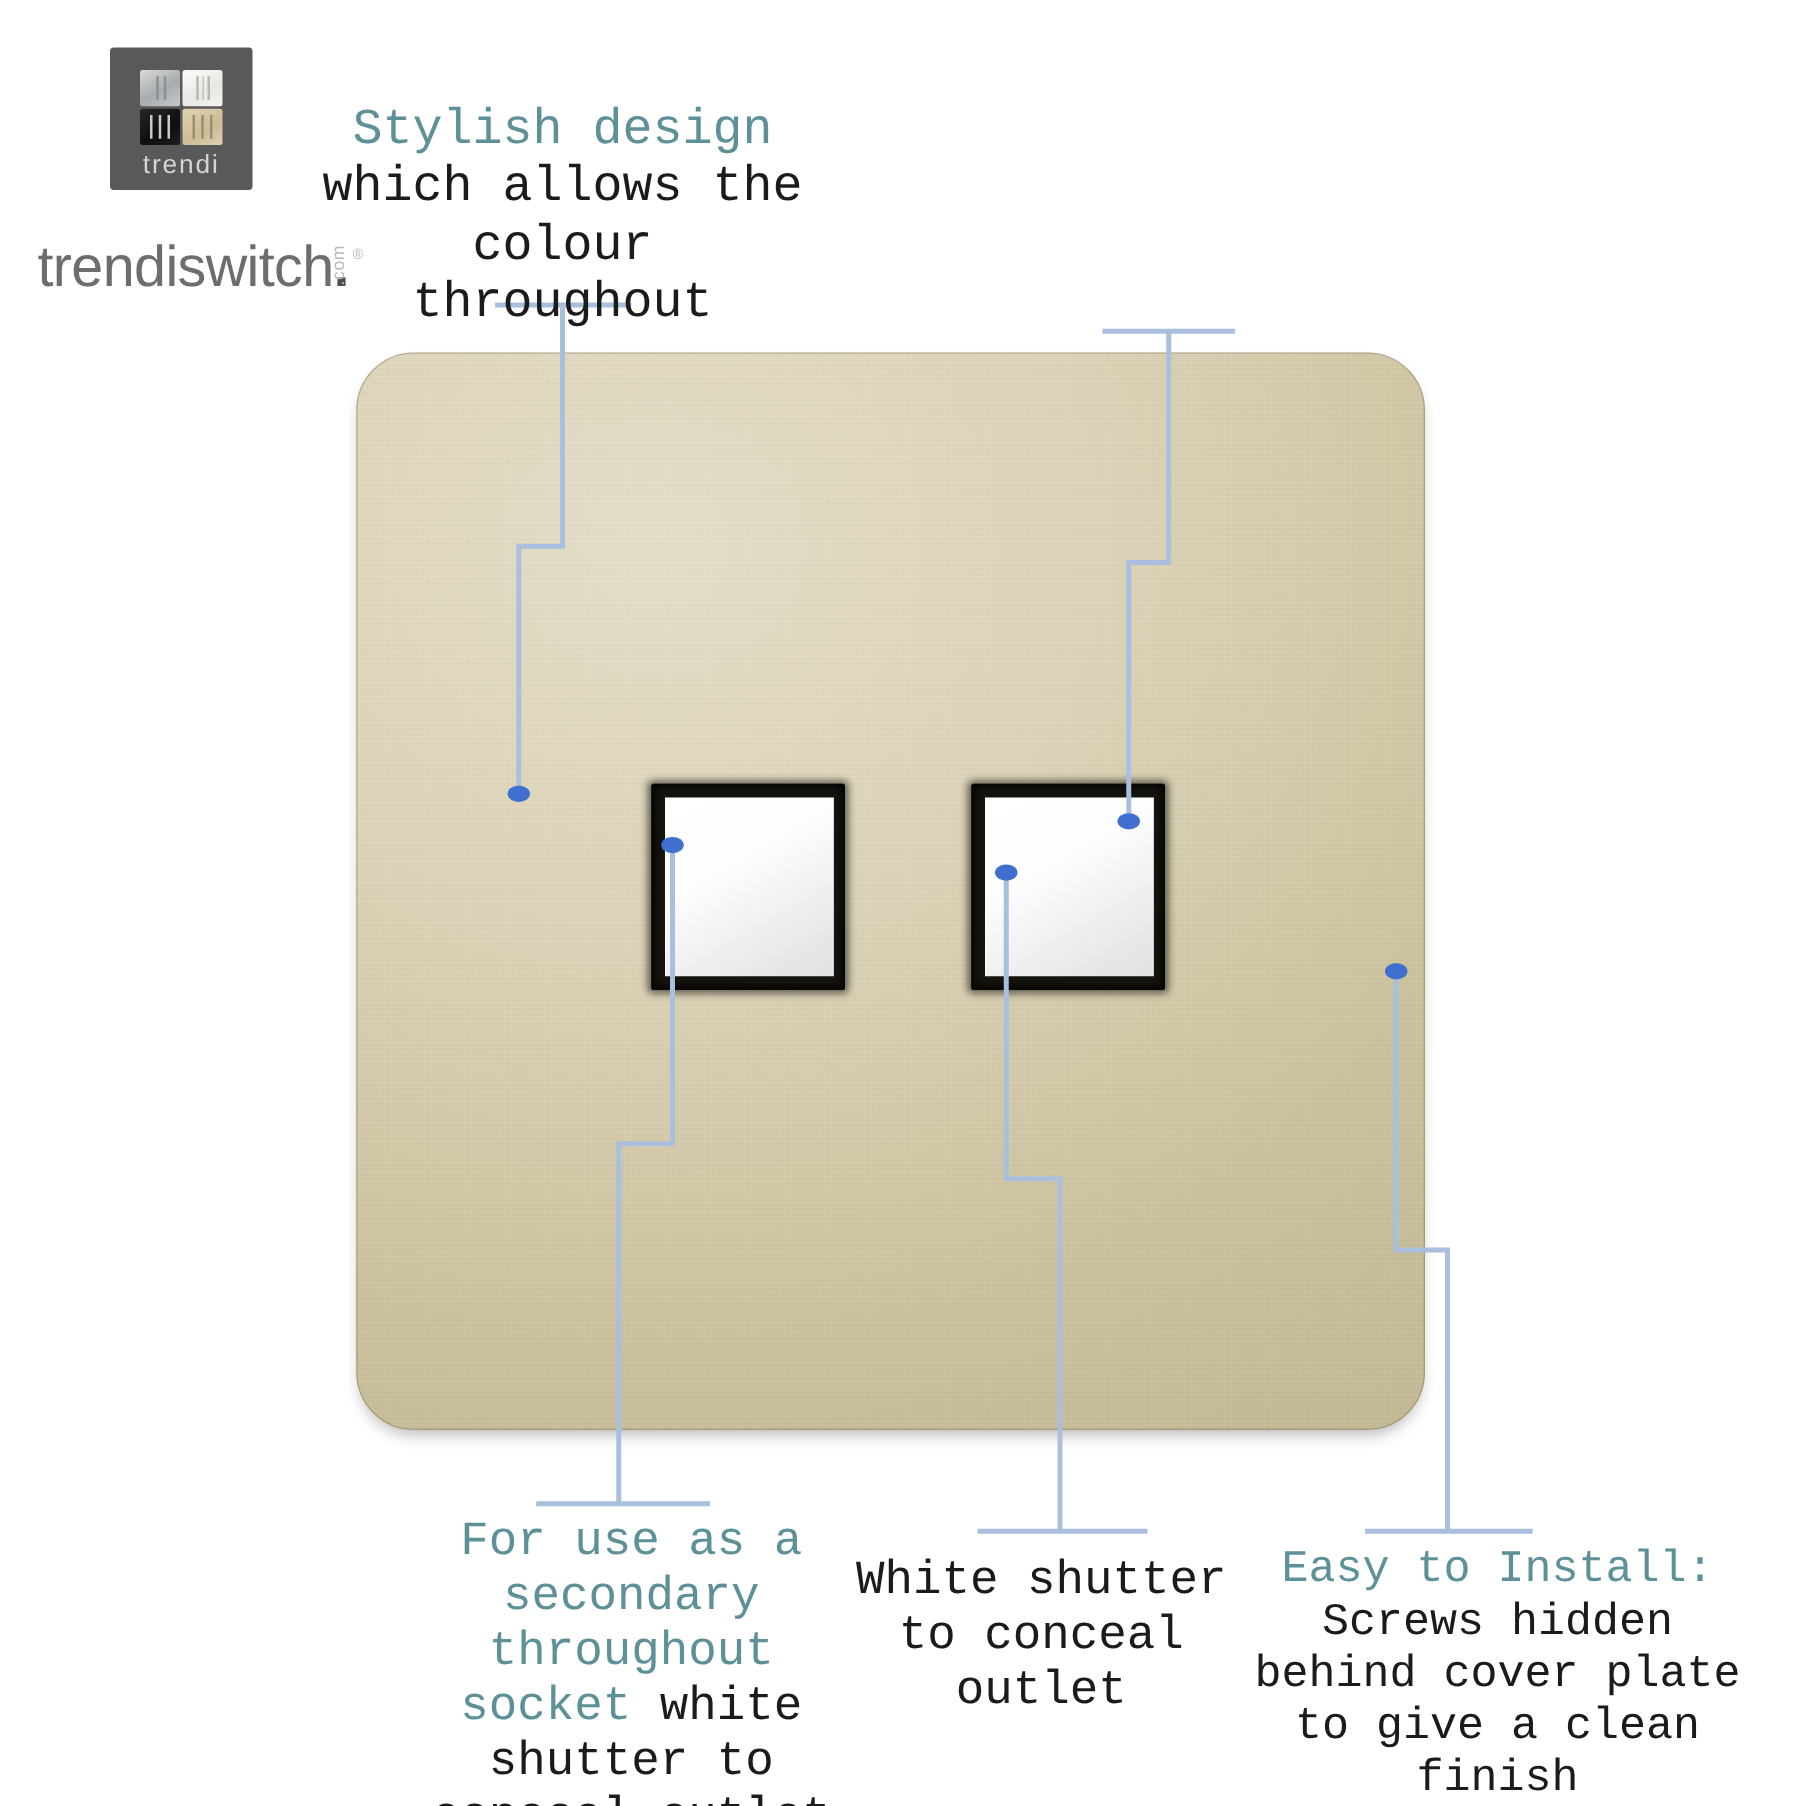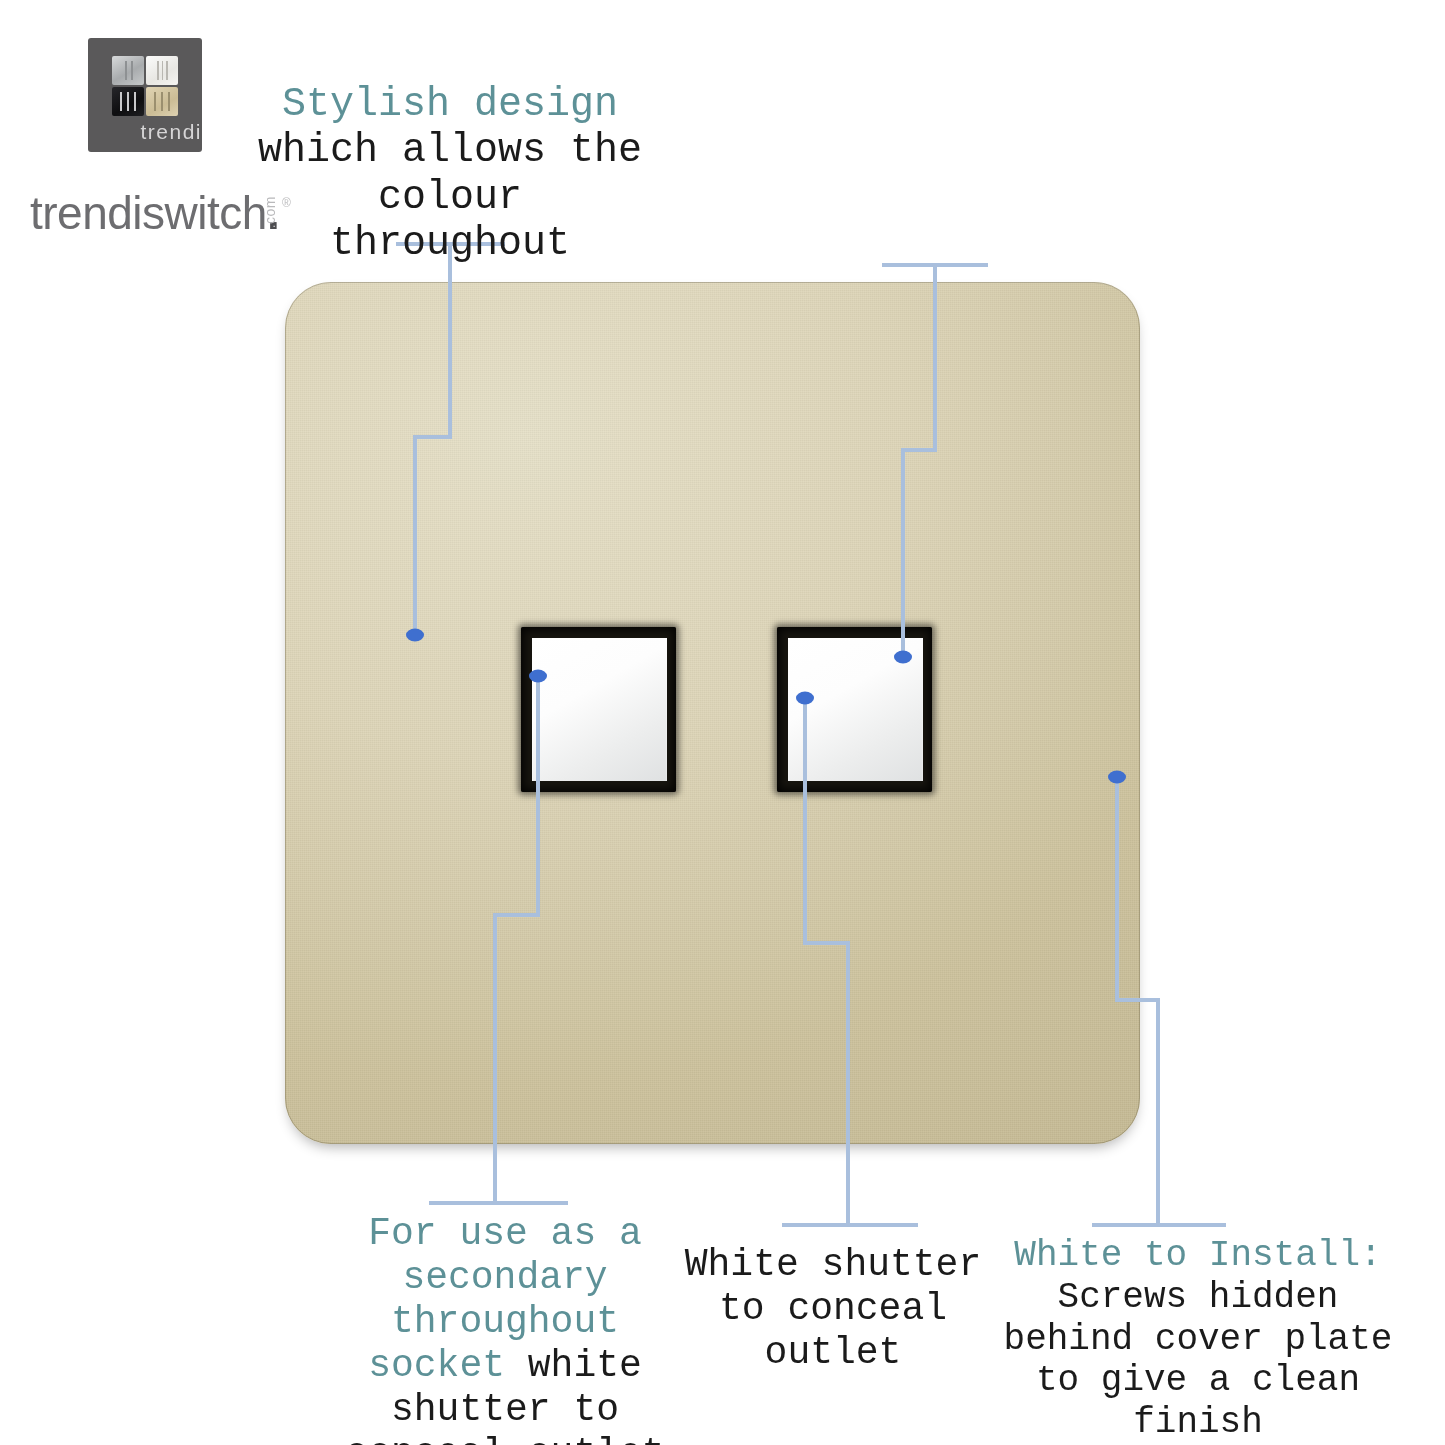--- a/index.html
+++ b/index.html
@@ -31,21 +31,21 @@
   .sw-white::before{left:11px;background:#b9b7b1;}
   .sw-white::after{left:20px;background:#b9b7b1;}
   .sw-white .bar{left:15.5px;background:#b9b7b1;}
   .sw-black::before{left:8px;background:#c9c9cb;}
   .sw-black::after{left:22px;background:#c9c9cb;}
   .sw-black .bar{left:15px;background:#c9c9cb;}
   .sw-gold::before{left:8px;background:#9b8f6f;}
   .sw-gold::after{left:22px;background:#9b8f6f;}
   .sw-gold .bar{left:15px;background:#9b8f6f;}
   #logo-tile-word{
-    position:absolute;left:0;top:82px;width:114px;text-align:right;
+    position:absolute;left:0;top:82px;width:114px;text-align:center;
     font-size:21px;color:#d6d5d6;letter-spacing:1.5px;font-weight:300;
   }
   #brand-wordmark{
     position:absolute;left:10px;top:150px;
     font-size:46px;font-weight:300;color:#6d6d70;letter-spacing:-0.5px;
     white-space:nowrap;
   }
   #brand-dot{color:#4d4d50;font-weight:600;}
   #brand-tld{
     position:absolute;left:242px;top:160px;
@@ -177,15 +177,15 @@
     </g>
   </svg>
 
   <div class="note" id="note-top-left"><span class="hl">Stylish design</span><span class="bd"> which allows the colour throughout</span></div>
 
 
   <div class="note" id="note-bottom-left"><span class="hl">For use as a secondary throughout socket</span><span class="bd"> white shutter to conceal outlet</span></div>
 
   <div class="note" id="note-bottom-mid"><span class="bd">White shutter to conceal outlet</span></div>
 
-  <div class="note" id="note-bottom-right"><span class="hl">White to Install:</span><span class="bd"> Screws hidden behind cover plate to give a clean finish</span></div>
+  <div class="note" id="note-bottom-right"><span class="hl">Easy to Install:</span><span class="bd"> Screws hidden behind cover plate to give a clean finish</span></div>
 
 </div>
 
 </body></html>

